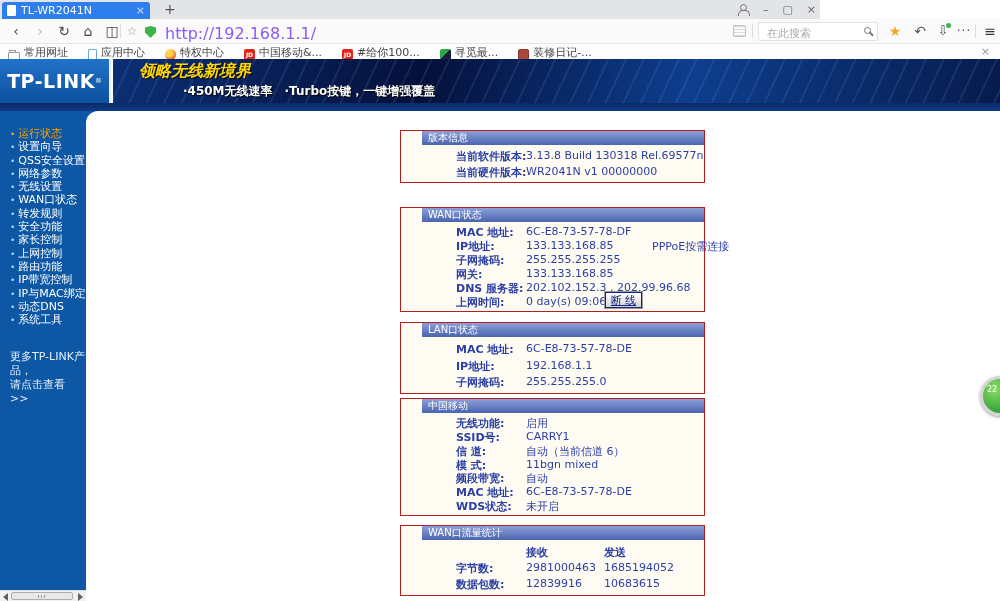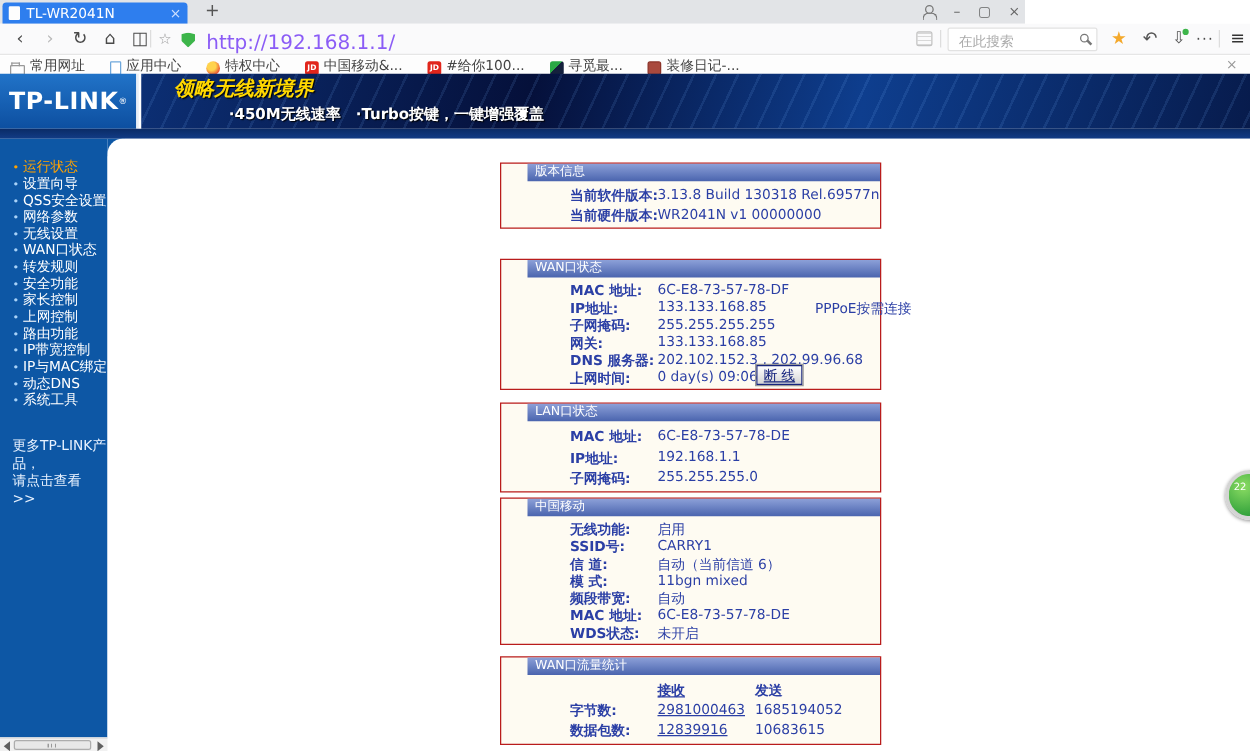--- a/index.html
+++ b/index.html
@@ -75,21 +75,21 @@
   
   .panels { position:absolute; left:400px; top:130px; width:305px; }
   .panel { border:1px solid #b91c1c; background:#fefbf2;padding-left:21px; }
   .panel-header { height:14px; background:linear-gradient(#8ca0d8,#4a64ae); color:#fff; font-size:10px; line-height:14px; padding-left:6px; }
   .panel-body { display:flex; flex-direction:column; justify-content:space-evenly; padding:2px 0; }
   .prow { position:relative; height:13px; font-size:11px; color:#2b3fa5; }
   .plabel { position:absolute; left:34px; font-weight:bold; white-space:nowrap; }
   .pvalue { position:absolute; left:104px; white-space:nowrap; }
   .pextra { position:absolute; left:230px; white-space:nowrap; }
   .pbtn { position:absolute; left:183px; top:-3px; font-size:11px; color:#16247e; background:linear-gradient(#fff,#d5d5d5); border:1px solid #16247e; outline:1px solid #9a9a9a; padding:0 5px; height:16px; cursor:pointer; white-space:nowrap;text-decoration:underline; }
-  .trx { position:absolute; left:104px; white-space:nowrap;text-decoration:underline; }
+  .trx { position:absolute; left:104px; white-space:nowrap; }
   .ttx { position:absolute; left:182px; white-space:nowrap; }
   .thead { font-weight:bold; }
   .pv { height:37px; } .pw { height:89px; } .pl { height:56px; } .pwl { height:102px; } .pt { height:55px; }
   .mt8{margin-top:24px;} .mt10{margin-top:10px;} .mt4{margin-top:4px;} .mt9{margin-top:9px;}
   .uptime-band { position:relative; margin-top:5px; height:18px; background:#efefef; border-radius:2px; font-size:11px; color:#2b3fa5; }
   .uptime-band .plabel { top:3px; left:33px; }
   .uptime-band .pvalue { top:3px; left:103px; }
   .uptime-band .pbtn { top:1px; left:182px; }
 
   

